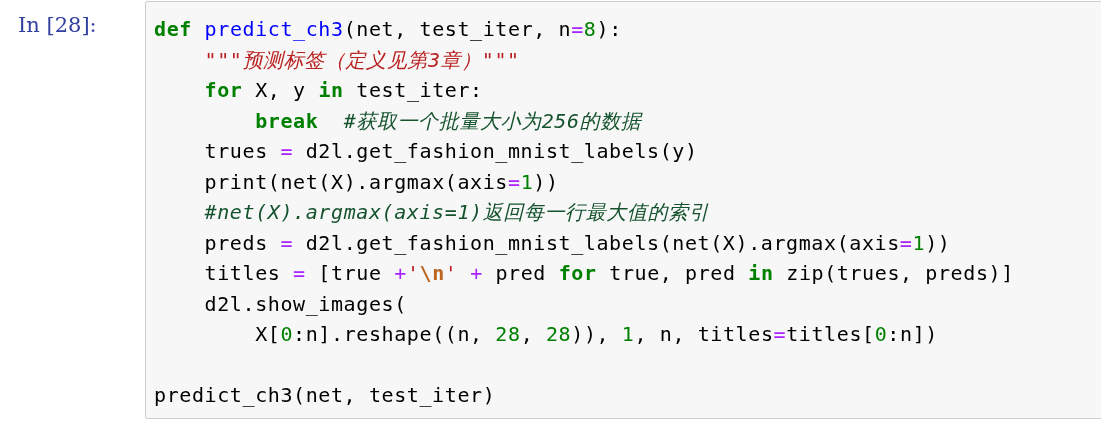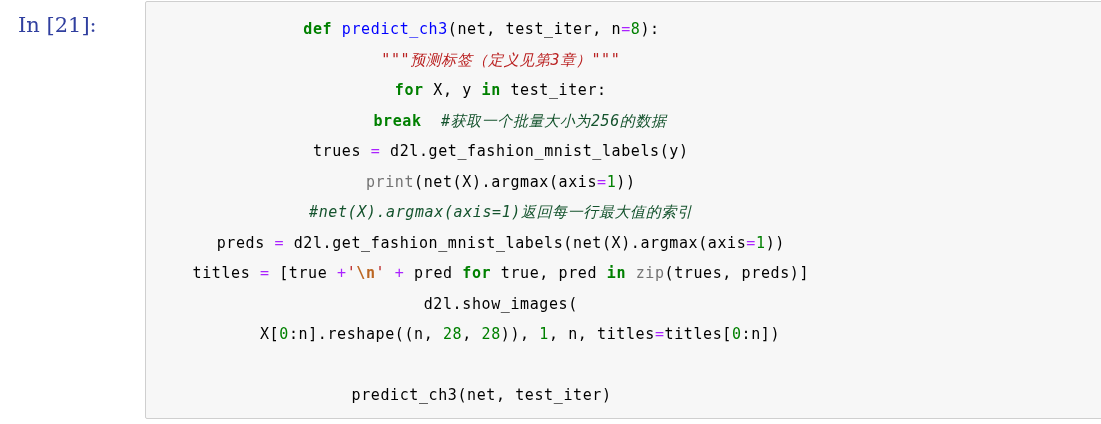--- a/index.html
+++ b/index.html
@@ -3,32 +3,32 @@
 <meta charset="utf-8">
 <style>
   html, body { margin:0; padding:0; background:#ffffff; }
   body { width:1101px; height:424px; position:relative; overflow:hidden;
          font-family: "DejaVu Sans Mono", "Liberation Mono", monospace; }
   .prompt { position:absolute; left:18px; top:13px; color:#303f9f;
             font-family:"DejaVu Serif","Liberation Serif",serif; font-size:21px; letter-spacing:0px; }
   .cell { position:absolute; left:145px; top:1px; width:970px; height:416px;
           background:#f7f7f7; border:1px solid #cfcfcf; border-radius:2px; }
   .code { position:absolute; left:8px; top:12px; margin:0; padding:0;
-          font-family:"DejaVu Sans Mono","Liberation Mono",monospace; font-size:15px;
-          line-height:30.5px; color:#000; white-space:pre; letter-spacing:0.6px;text-align:center; }
+          font-family:"DejaVu Sans Mono","Liberation Mono",monospace; font-size:20px;
+          line-height:30.5px; color:#000; white-space:pre; letter-spacing:0.6px; }
   .line { display:block; height:30.5px; }
   .kw { color:#008000; font-weight:bold; }
   .fn { color:#0000ff; }
-  .bi { color:#737373; }
+  .bi { color:#000000; }
   .op { color:#aa22ff; }
   .num { color:#008000; }
   .str { color:#ba2121; }
   .doc { color:#ba2121; font-style:italic; }
   .cm { color:#14532d; font-style:italic; }
   .esc { color:#bb6622; font-weight:bold; }
 </style>
 </head>
 <body>
 
-<div class="prompt">In  [21]:</div>
+<div class="prompt">In  [28]:</div>
 <div class="cell">
   <div class="code" id="code"><span class="line"><span class="kw">def</span><span> </span><span class="fn">predict_ch3</span><span>(net, test_iter, n</span><span class="op">=</span><span class="num">8</span><span>):</span></span><span class="line"><span>    </span><span class="doc">"""预测标签（定义见第3章）"""</span></span><span class="line"><span>    </span><span class="kw">for</span><span> X, y </span><span class="kw">in</span><span> test_iter:</span></span><span class="line"><span>        </span><span class="kw">break</span><span>  </span><span class="cm">#获取一个批量大小为256的数据</span></span><span class="line"><span>    trues </span><span class="op">=</span><span> d2l.get_fashion_mnist_labels(y)</span></span><span class="line"><span>    </span><span class="bi">print</span><span>(net(X).argmax(axis</span><span class="op">=</span><span class="num">1</span><span>))</span></span><span class="line"><span>    </span><span class="cm">#net(X).argmax(axis=1)返回每一行最大值的索引</span></span><span class="line"><span>    preds </span><span class="op">=</span><span> d2l.get_fashion_mnist_labels(net(X).argmax(axis</span><span class="op">=</span><span class="num">1</span><span>))</span></span><span class="line"><span>    titles </span><span class="op">=</span><span> [true </span><span class="op">+</span><span class="str">'</span><span class="esc">\n</span><span class="str">'</span><span> </span><span class="op">+</span><span> pred </span><span class="kw">for</span><span> true, pred </span><span class="kw">in</span><span> </span><span class="bi">zip</span><span>(trues, preds)]</span></span><span class="line"><span>    d2l.show_images(</span></span><span class="line"><span>        X[</span><span class="num">0</span><span>:n].reshape((n, </span><span class="num">28</span><span>, </span><span class="num">28</span><span>)), </span><span class="num">1</span><span>, n, titles</span><span class="op">=</span><span>titles[</span><span class="num">0</span><span>:n])</span></span><span class="line"><span></span></span><span class="line"><span>predict_ch3(net, test_iter)</span></span></div>
 </div>
 
 </body></html>

